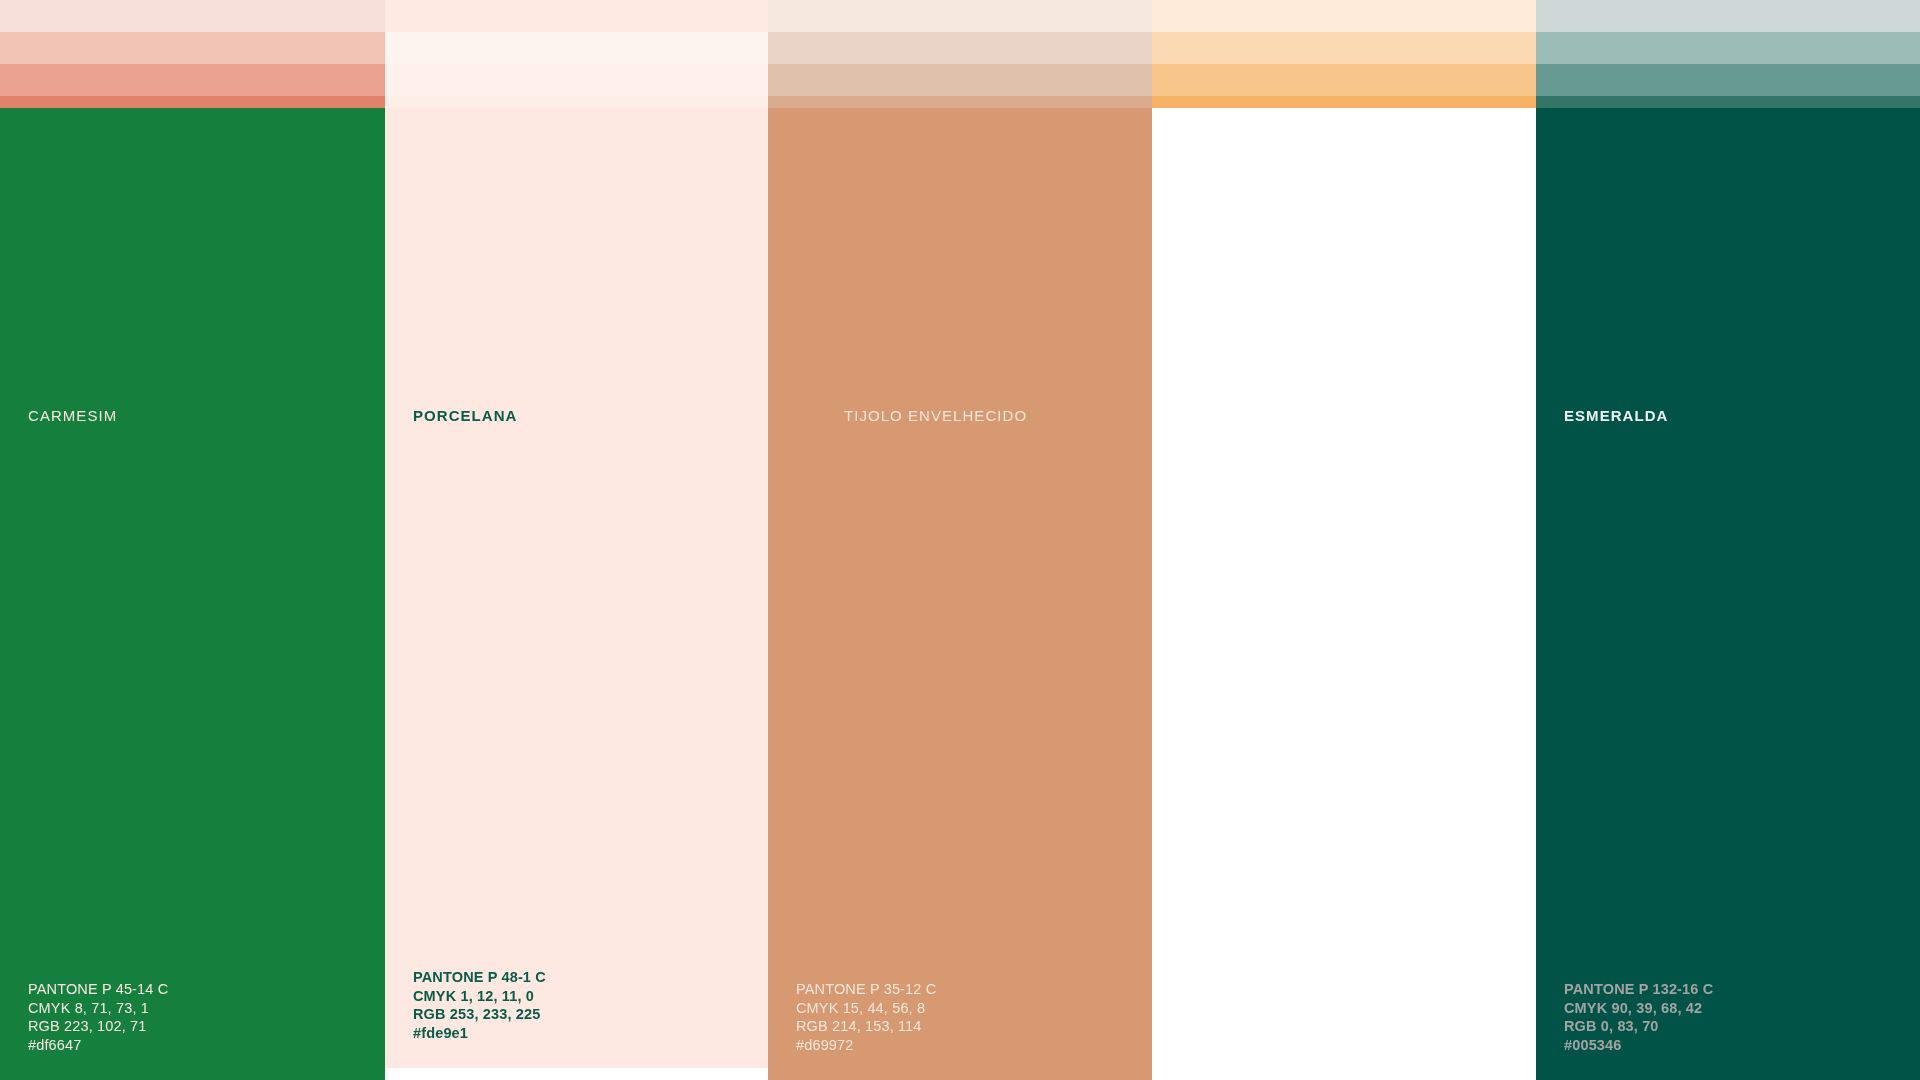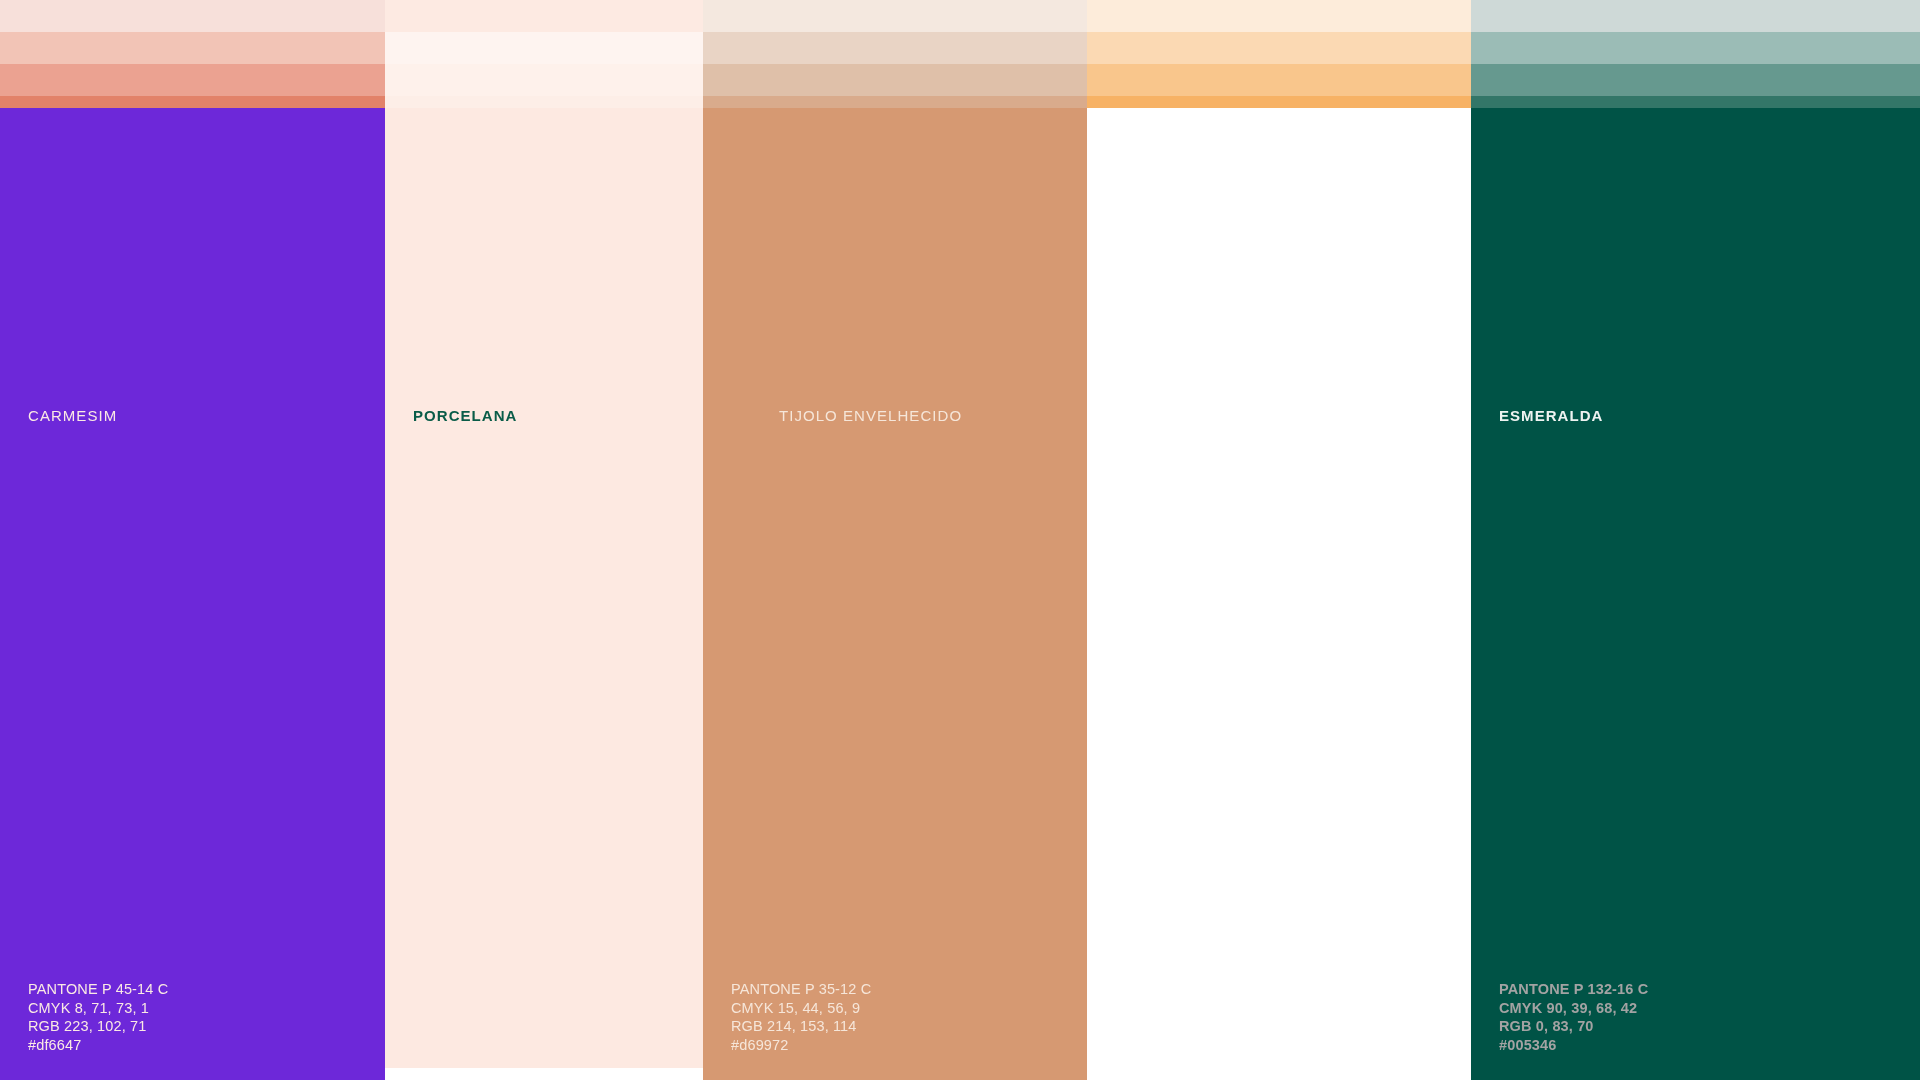--- a/index.html
+++ b/index.html
@@ -85,54 +85,60 @@
 <body>
 
 <div id="palette">
     <div class="swatch-col" style="width: 385px;">
       <div class="tints">
         <div class="tint tint-0" title="#f7e0da" style="background: rgb(247, 224, 218);"></div>
         <div class="tint tint-1" title="#f2c4b6" style="background: rgb(242, 196, 182);"></div>
         <div class="tint tint-2" title="#eba291" style="background: rgb(235, 162, 145);"></div>
         <div class="tint tint-3" title="#e28269" style="background: rgb(226, 130, 105);"></div>
       </div>
-      <div class="body" style="background: #6d28d9;">
+      <div class="body" style="background: #15803d;">
         <div class="color-name" style="color: rgb(251, 233, 228);">CARMESIM</div>
         <div class="specs" style="color: rgb(251, 233, 228);">
           <div>PANTONE P 45-14 C</div>
           <div>CMYK 8, 71, 73, 1</div>
           <div>RGB 223, 102, 71</div>
           <div>#df6647</div>
         </div>
       </div>
     </div>
-    <div class="swatch-col bold" style="width: 318px;">
+    <div class="swatch-col bold" style="width: 383px;">
       <div class="tints">
         <div class="tint tint-0" title="#fdeae2" style="background: rgb(253, 234, 226);"></div>
         <div class="tint tint-1" title="#fef4f0" style="background: rgb(254, 244, 240);"></div>
         <div class="tint tint-2" title="#fef1eb" style="background: rgb(254, 241, 235);"></div>
         <div class="tint tint-3" title="#fdeee7" style="background: rgb(253, 238, 231);"></div>
       </div>
       <div class="body" style="background: rgb(253, 233, 225);">
         <div class="color-name" style="color: rgb(10, 92, 72);">PORCELANA</div>
+        <div class="specs" style="color: rgb(10, 92, 72);">
+          <div>PANTONE P 48-1 C</div>
+          <div>CMYK 1, 12, 11, 0</div>
+          <div>RGB 253, 233, 225</div>
+          <div>#fde9e1</div>
+        </div>
       </div>
       <div class="footer-gap" style="height: 12px;"></div>
     </div>
     <div class="swatch-col" style="width: 384px;">
       <div class="tints">
         <div class="tint tint-0" title="#f4e8df" style="background: rgb(244, 232, 223);"></div>
         <div class="tint tint-1" title="#e9d4c5" style="background: rgb(233, 212, 197);"></div>
         <div class="tint tint-2" title="#dfc0a9" style="background: rgb(223, 192, 169);"></div>
         <div class="tint tint-3" title="#d9ab8c" style="background: rgb(217, 171, 140);"></div>
       </div>
       <div class="body" style="background: rgb(214, 153, 114);">
         <div class="color-name" style="color: rgb(246, 230, 217); margin-left: 48px;">TIJOLO ENVELHECIDO</div>
         <div class="specs" style="color: rgb(246, 230, 217); margin-top: 27px;">
           <div>PANTONE P 35-12 C</div>
-          <div>CMYK 15, 44, 56, 9</div>
+          <div>CMYK 15, 44, 56, 8</div>
           <div>RGB 214, 153, 114</div>
           <div>#d69972</div>
         </div>
       </div>
     </div>
     <div class="swatch-col" style="width: 384px;">
       <div class="tints">
         <div class="tint tint-0" title="#fdecda" style="background: rgb(253, 236, 218);"></div>
         <div class="tint tint-1" title="#fbd9b3" style="background: rgb(251, 217, 179);"></div>
         <div class="tint tint-2" title="#f9c68c" style="background: rgb(249, 198, 140);"></div>

